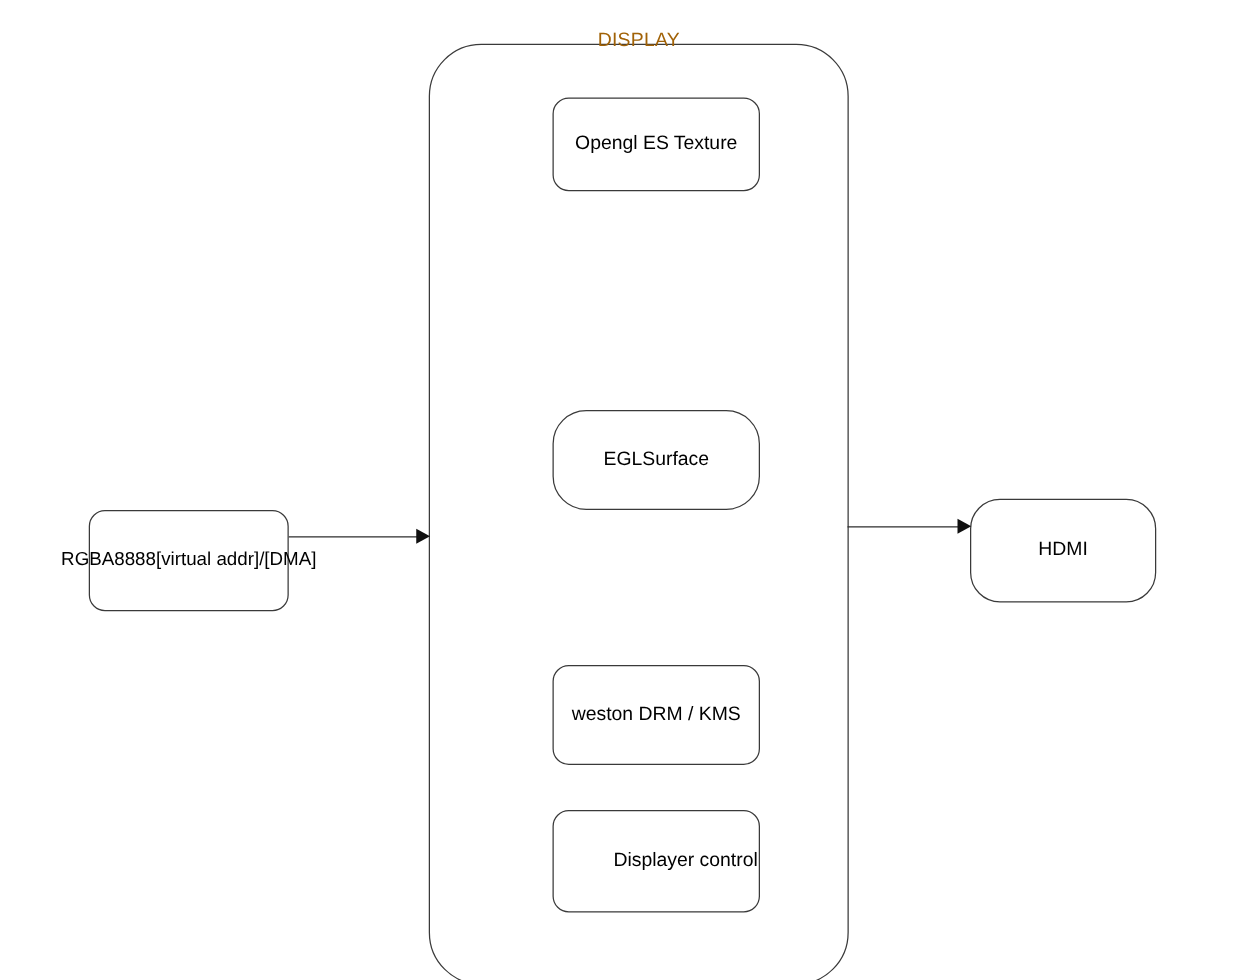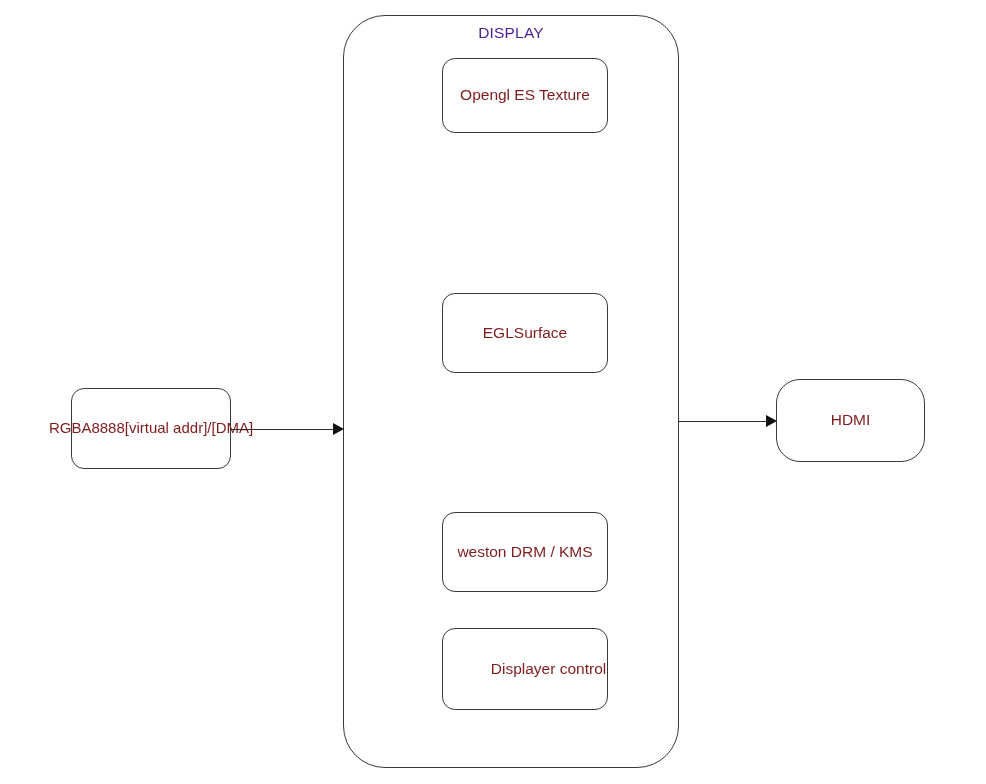--- a/index.html
+++ b/index.html
@@ -24,21 +24,22 @@
   .node {
     position: absolute;
     box-sizing: border-box;
     background: #ffffff;
     border: 1.3px solid #3a3a3a;
     display: flex;
     align-items: center;
     justify-content: center;
     text-align: left;
     line-height: 1.35;
-    color: #7f1d1d;
+    color: #000000;
+    margin-top: 20px;
   }
 
   
   .container-node {
     left: 343px;
     top: 15px;
     width: 336px;
     height: 753px;
     border-radius: 42px;
     border-width: 1.4px;
@@ -46,35 +47,35 @@
   }
 
   
   .container-title {
     position: absolute;
     left: 343px;
     top: 24px;
     width: 336px;
     text-align: center;
     font-size: 15.5px;
-    color: #4c1d95;
+    color: #a16207;
     letter-spacing: 0.2px;
   }
 
   
   .stack-box {
     left: 442px;
     width: 166px;
     height: 80px;
     border-radius: 13px;
     font-size: 15.5px;
   }
   .stack-box.b1 { top: 58px;  height: 75px; }
   .stack-box.b2 { top: 175px; }
-  .stack-box.b3 { top: 293px; }
+  .stack-box.b3 { top: 308px; border-radius: 27px; }
   .stack-box.b4 { top: 412px; }
   .stack-box.b5 { top: 512px; }
   .stack-box.b6 { top: 628px; height: 82px; padding-left: 47px; }
 
   
   .source-node {
     left: 71px;
     top: 388px;
     width: 160px;
     height: 81px;

